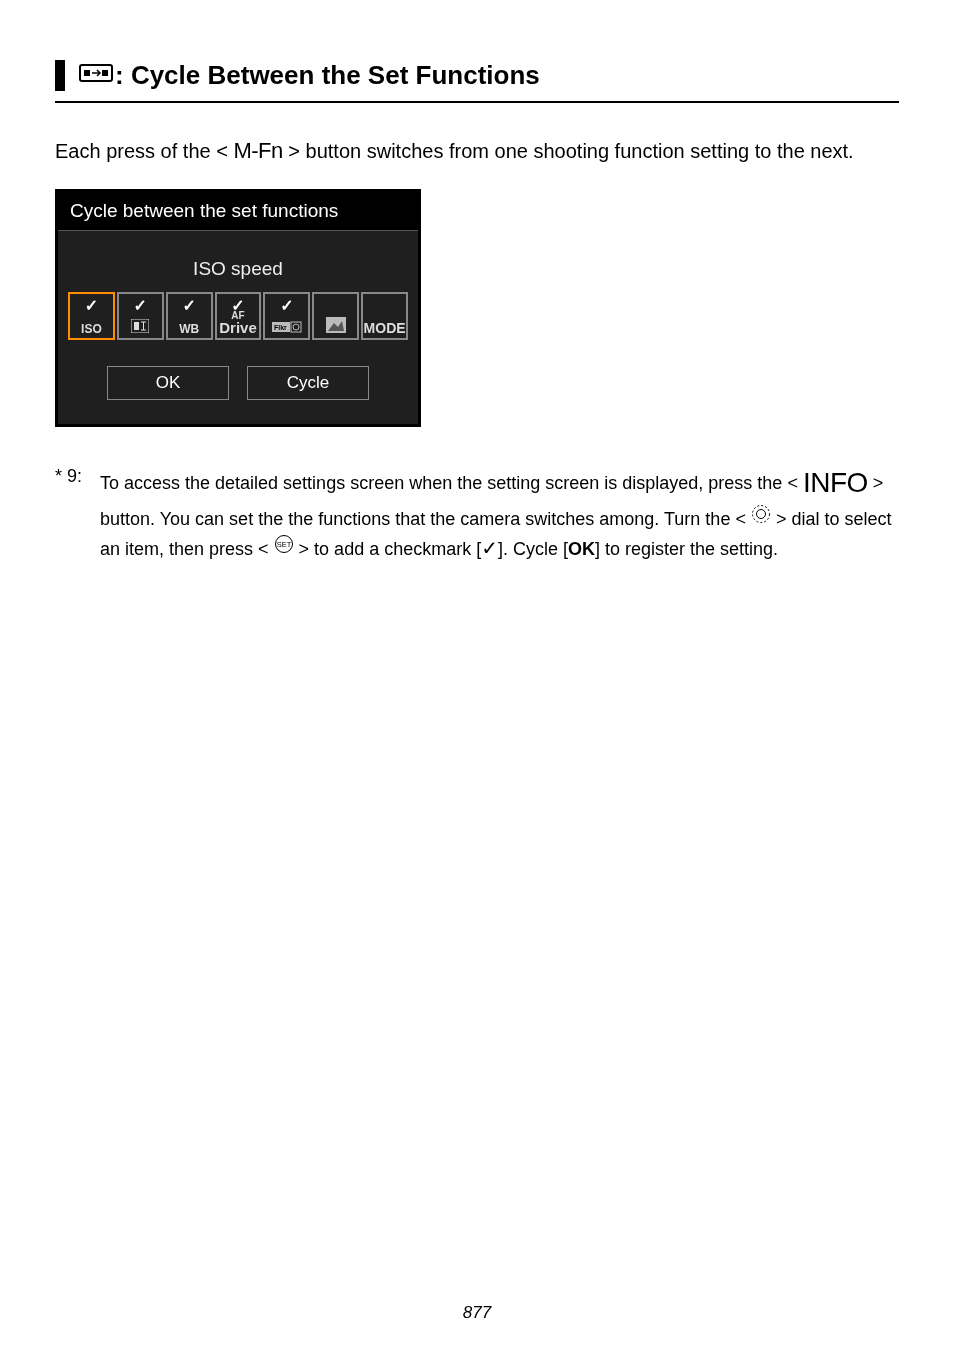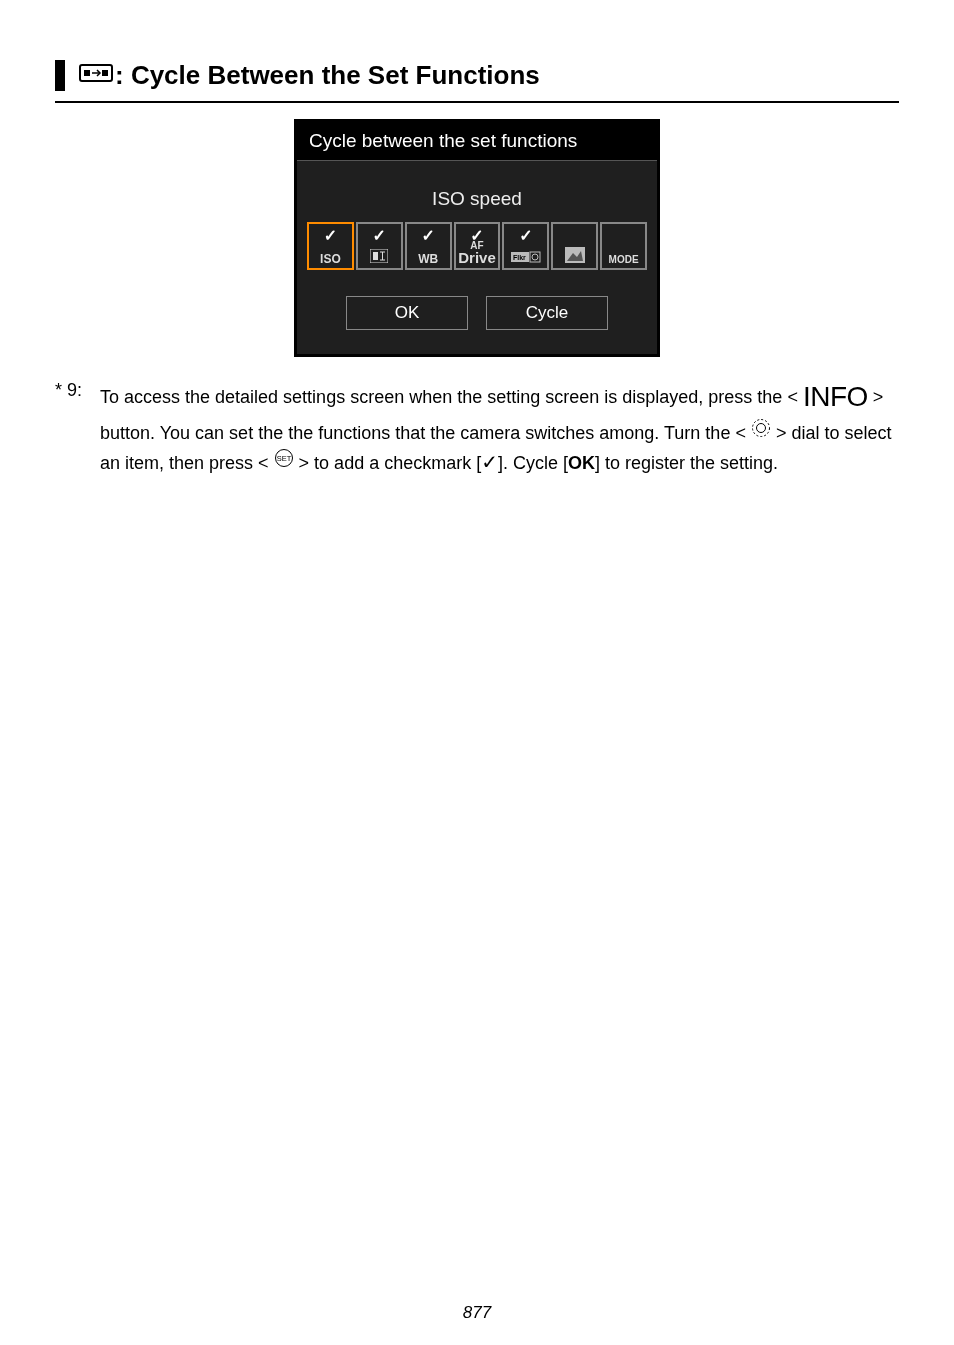--- a/index.html
+++ b/index.html
@@ -50,23 +50,22 @@
   .inline-glyph {
     display: inline-block;
     vertical-align: middle;
     position: relative;
     top: -2px;
   }
 
   
   .screenshot-wrap {
     display: flex;
-    justify-content: center;
     margin-top: 16px;
-    margin-bottom: 20px;
+    margin-bottom: 36px;
   }
   .camera-screen {
     width: 360px;
     background: #000;
     border: 3px solid #000;
     color: #fff;
     font-family: Arial, sans-serif;
   }
   .cs-titlebar {
     background: #000;
@@ -116,21 +115,21 @@
     font-size: 16px;
     color: #fff;
   }
   .cs-cell .lbl {
     font-size: 12px;
     margin-bottom: 3px;
     line-height: 1;
     text-align: center;
   }
   .cs-cell .lbl-mode {
-    font-size: 10px;
+    font-size: 14px;
   }
   .cs-cell .lbl-flicker {
     font-size: 10px;
     white-space: nowrap;
   }
   .cs-cell .af-drive {
     line-height: 0.9;
   }
   .cs-cell .af-drive .top { font-size: 10px; }
   .cs-cell .af-drive .bot { font-size: 15px; }
@@ -186,20 +185,23 @@
           <path d="M13 11 h7" stroke="#000" stroke-width="1.5"></path>
           <path d="M18 8 L21 11 L18 14" fill="none" stroke="#000" stroke-width="1.5"></path>
           <rect x="23" y="8" width="6" height="6" fill="#000"></rect>
         </svg>
       </span>
       <span>: Cycle Between the Set Functions</span>
     </div>
   </div>
   <hr class="title-sep">
 
+  <p class="body-text">
+    <span>Each press of the &lt; </span><span class="inline-glyph" style="font-family:Arial;font-size:22px;letter-spacing:-0.5px;">M-Fn</span><span> &gt; button switches from one shooting function setting to the next.</span>
+  </p>
 
   <div class="screenshot-wrap">
     <div class="camera-screen">
       <div class="cs-titlebar">Cycle between the set functions</div>
       <div class="cs-body">
         <div class="cs-subtitle">ISO speed</div>
         <div class="cs-grid">
 
           <div class="cs-cell selected">
             <span class="cs-check">✓</span>

